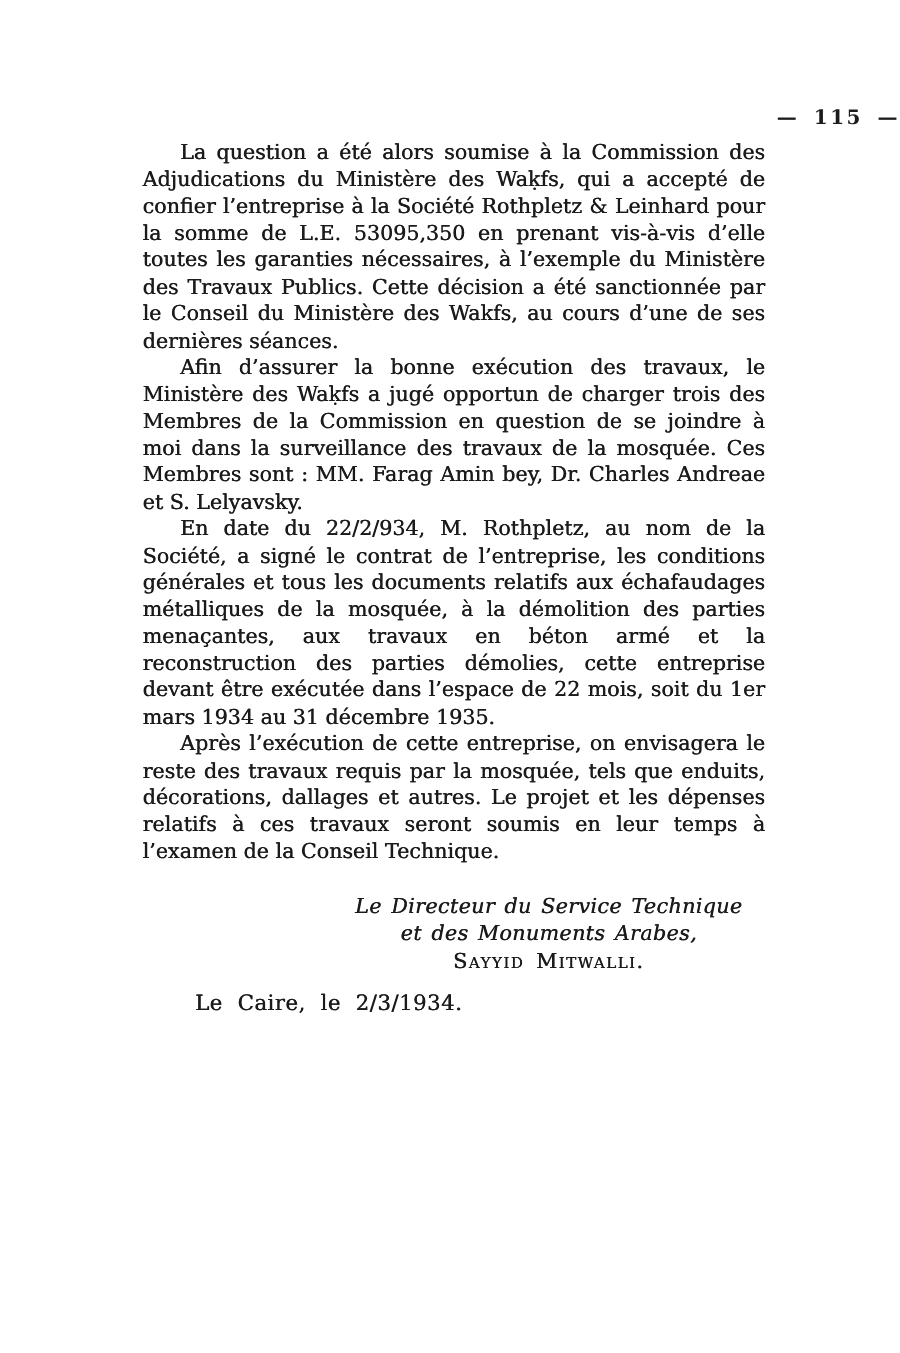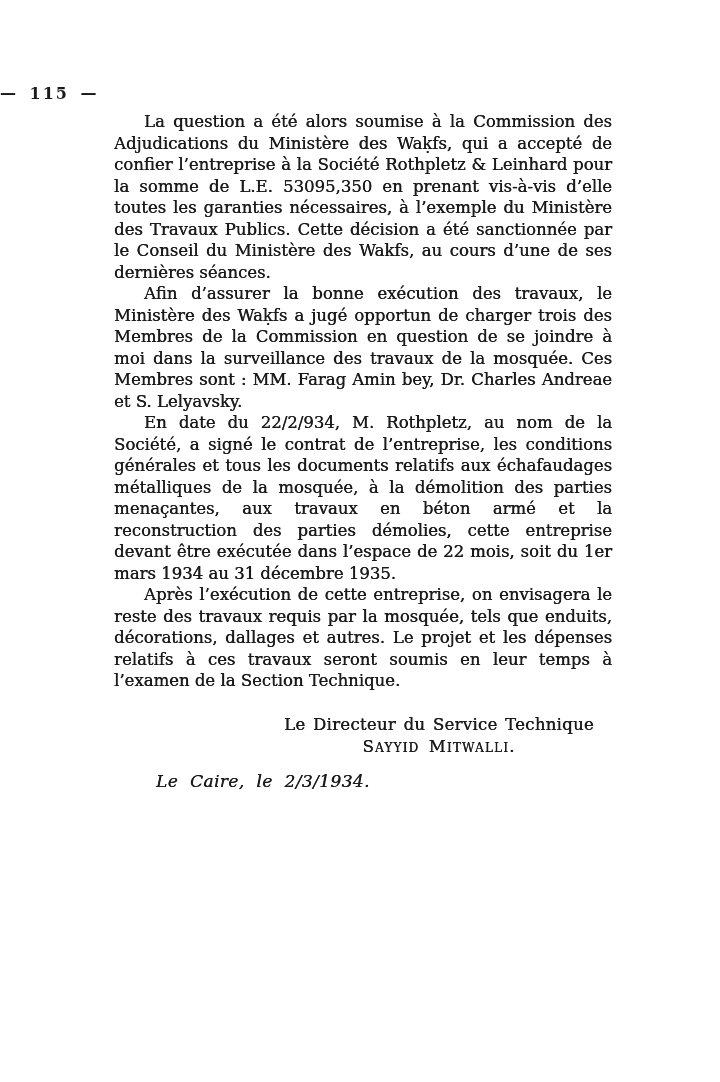--- a/index.html
+++ b/index.html
@@ -18,21 +18,21 @@
     height: 1082px;
     background: #ffffff;
     color: #1b1b1b;
     font-family: "DejaVu Serif", "Liberation Serif", serif;
   }
   .page-number {
     position: absolute;
     top: 84px;
     left: 0;
     right: 0;
-    text-align: left;
+    text-align: right;
     font-size: 16px;
     font-weight: bold;
     letter-spacing: 2px;
     word-spacing: 4px;
   }
   .text-block {
     position: absolute;
     top: 111px;
     left: 114px;
     width: 498px;
@@ -49,32 +49,32 @@
   }
   .signature {
     margin: 22px 6px 0 auto;
     width: 334px;
     text-align: center;
     font-size: 16.5px;
     line-height: 22px;
     text-shadow: 0.35px 0 0 currentColor;
   }
   .sig-title {
+    font-style: italic;
     letter-spacing: 0.3px;
     word-spacing: 2px;
   }
   .sig-name {
     font-variant: small-caps;
     letter-spacing: 1.2px;
     word-spacing: 3px;
   }
   .dateline {
     margin-top: 13px;
     margin-left: 42px;
-    font-style: italic;
     font-size: 17px;
     letter-spacing: 0.4px;
     word-spacing: 6px;
     text-shadow: 0.35px 0 0 currentColor;
   }
 </style>
 </head>
 <body>
 
 <div class="page">
@@ -83,24 +83,25 @@
 
   <div class="text-block">
 
     <p class="para">La question a été alors soumise à la Commission des Adjudications du Ministère des Waḳfs, qui a accepté de confier l’entreprise à la Société Rothpletz &amp; Leinhard pour la somme de L.E. 53095,350 en prenant vis-à-vis d’elle toutes les garanties nécessaires, à l’exemple du Ministère des Travaux Publics. Cette décision a été sanctionnée par le Conseil du Ministère des Wakfs, au cours d’une de ses dernières séances.</p>
 
     <p class="para">Afin d’assurer la bonne exécution des travaux, le Ministère des Waḳfs a jugé opportun de charger trois des Membres de la Commission en question de se joindre à moi dans la surveillance des travaux de la mosquée. Ces Membres sont : MM. Farag Amin bey, Dr. Charles Andreae et S. Lelyavsky.</p>
 
     <p class="para">En date du 22/2/934, M. Rothpletz, au nom de la Société, a signé le contrat de l’entreprise, les conditions générales et tous les documents relatifs aux échafaudages métalliques de la mosquée, à la démolition des parties menaçantes, aux travaux en béton armé et la reconstruction des parties démolies, cette entreprise devant être exécutée dans l’espace de 22 mois, soit du 1er mars 1934 au 31 décembre 1935.</p>
 
 
-    <p class="para">Après l’exécution de cette entreprise, on envisagera le reste des travaux requis par la mosquée, tels que enduits, décorations, dallages et autres.  Le projet et les dépenses relatifs à ces travaux seront soumis en leur temps à l’examen de la Section Technique.</p>
+    <p class="para">Après l’exécution de cette entreprise, on envisagera le reste des travaux requis par la mosquée, tels que enduits, décorations, dallages et autres.  Le projet et les dépenses relatifs à ces travaux seront soumis en leur temps à l’examen de la Conseil Technique.</p>
 
     <div class="signature">
       <div class="sig-title">Le Directeur du Service Technique</div>
+      <div class="sig-title">et des Monuments Arabes,</div>
       <div class="sig-name">Sayyid Mitwalli.</div>
     </div>
 
     <div class="dateline">Le Caire, le 2/3/1934.</div>
 
   </div>
 
 </div>
 
 </body></html>

